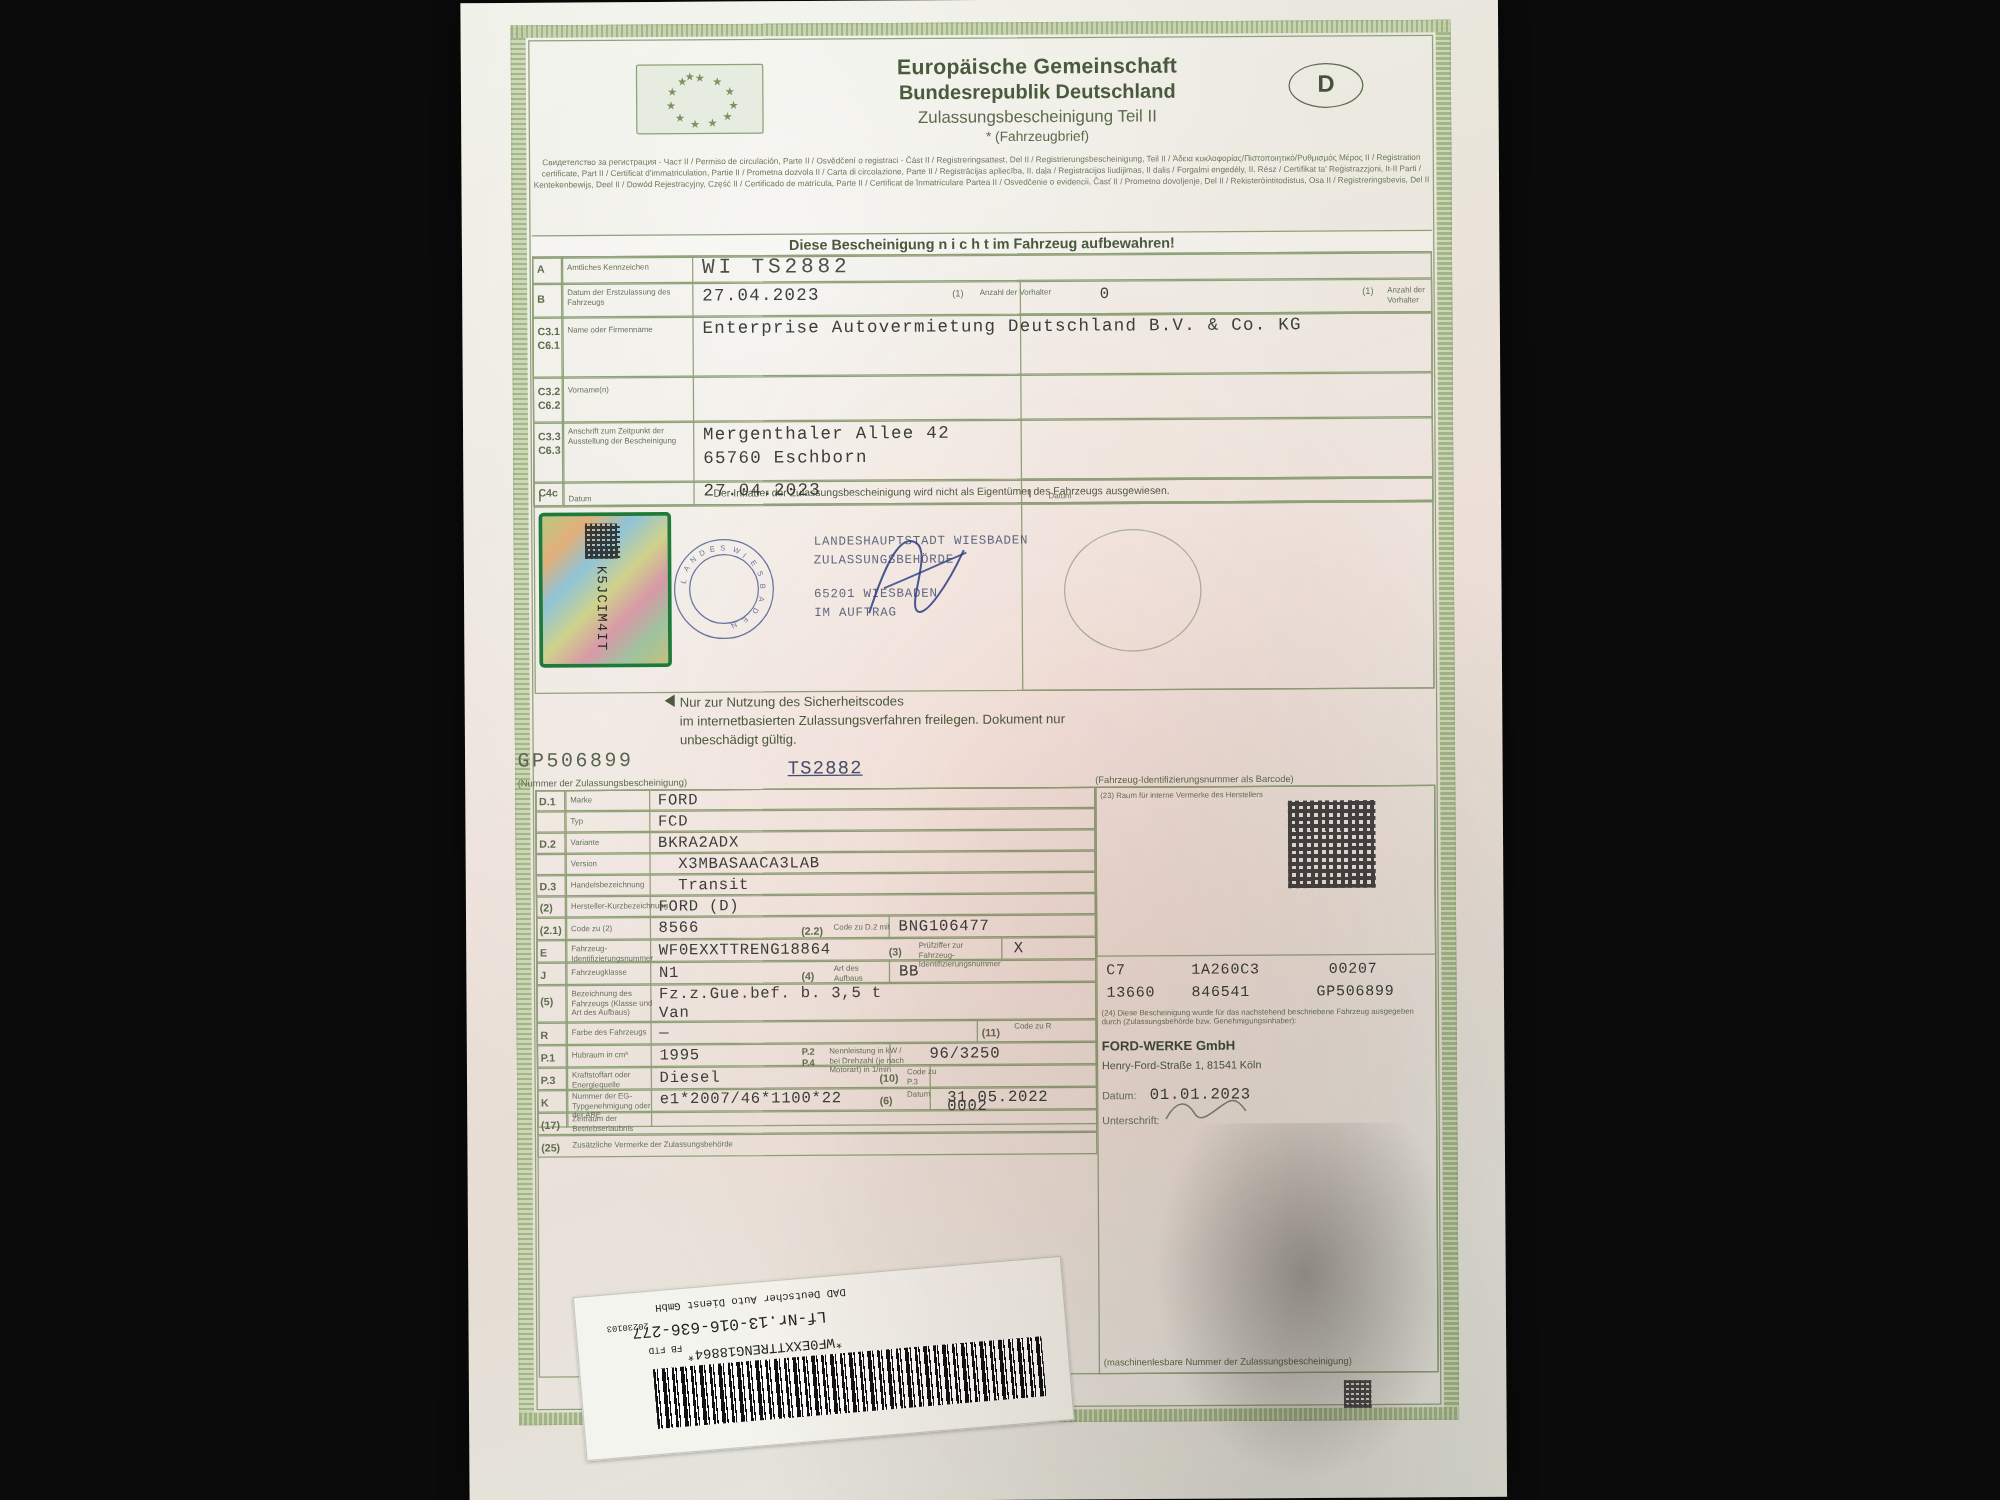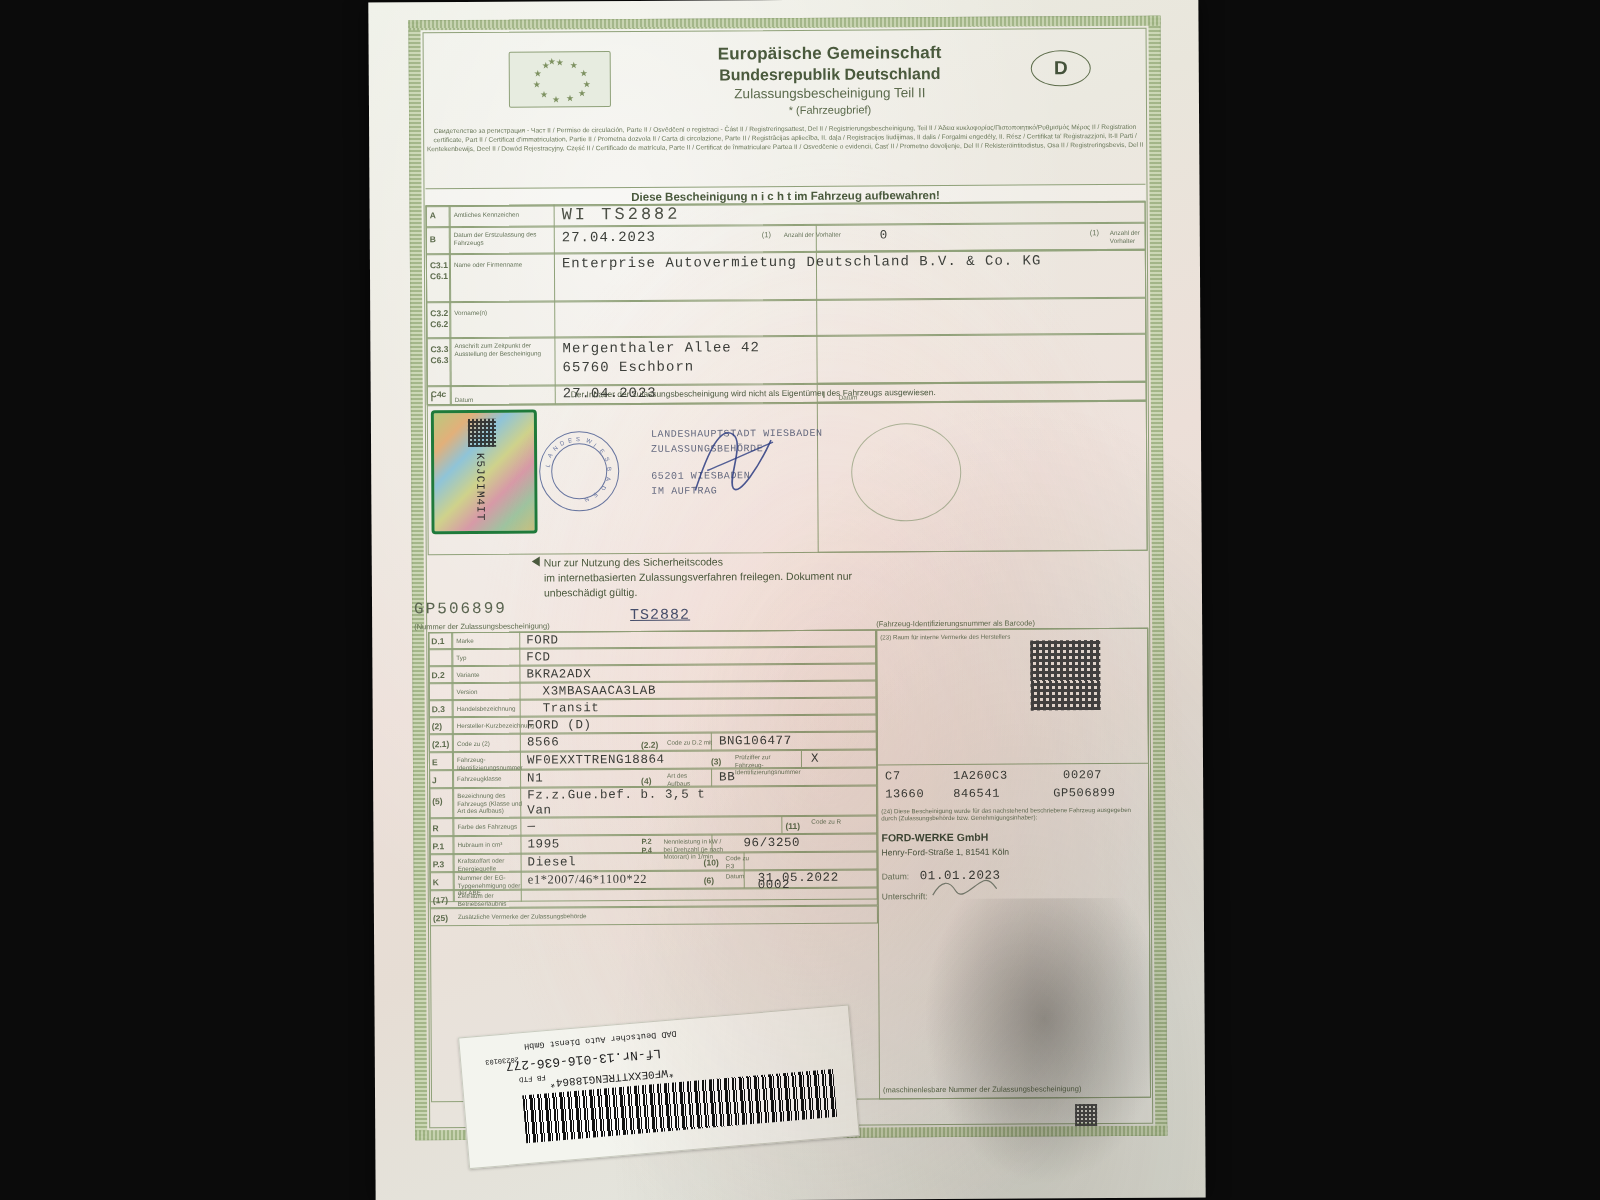--- a/index.html
+++ b/index.html
@@ -488,21 +488,21 @@
 
       <div class="code" style="left:19px; top:839px;">P.3</div>
       <div class="lbl" style="left:44px; top:837px; width:66px;">Kraftstoffart oder Energiequelle</div>
       <div class="hand2" style="left:114px; top:836px;">Diesel</div>
       <div class="code" style="left:290px; top:839px;">(10)</div>
       <div class="lbl" style="left:312px; top:836px; width:24px;">Code zu P.3</div>
       <div class="hand2" style="left:344px; top:836px;margin-top:24px;">0002</div>
 
       <div class="code" style="left:19px; top:857px;">K</div>
       <div class="lbl" style="left:44px; top:854px; width:66px;">Nummer der EG-Typgenehmigung oder der ABE</div>
-      <div class="hand2" style="left:114px; top:853px;font-family:Liberation Serif, serif;">e1*2007/46*1100*22</div>
+      <div class="hand2" style="left:114px; top:853px;">e1*2007/46*1100*22</div>
       <div class="code" style="left:290px; top:857px;">(6)</div>
       <div class="lbl" style="left:312px; top:854px; width:24px;">Datum</div>
       <div class="hand2" style="left:344px; top:853px;">31.05.2022</div>
 
       <div class="code" style="left:19px; top:875px;">(17)</div>
       <div class="lbl" style="left:44px; top:872px; width:66px;">Zeitraum der Betriebserlaubnis</div>
 
       <div class="code" style="left:19px; top:893px;">(25)</div>
       <div class="lbl" style="left:44px; top:893px; width:140px;">Zusätzliche Vermerke der Zulassungsbehörde</div>
 

